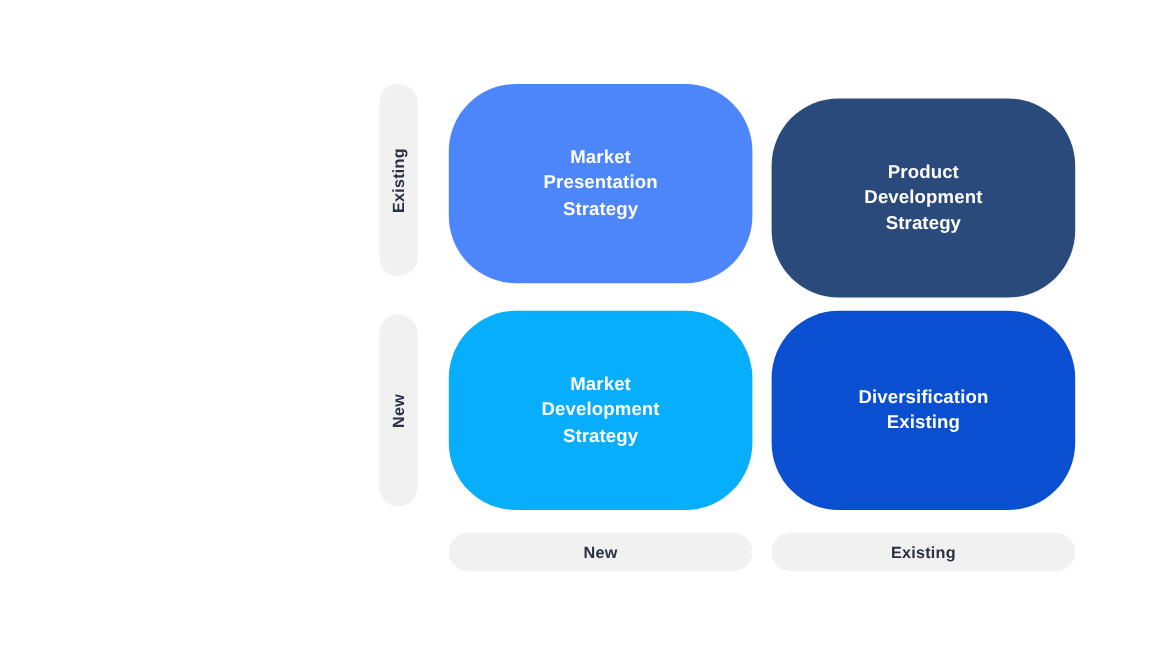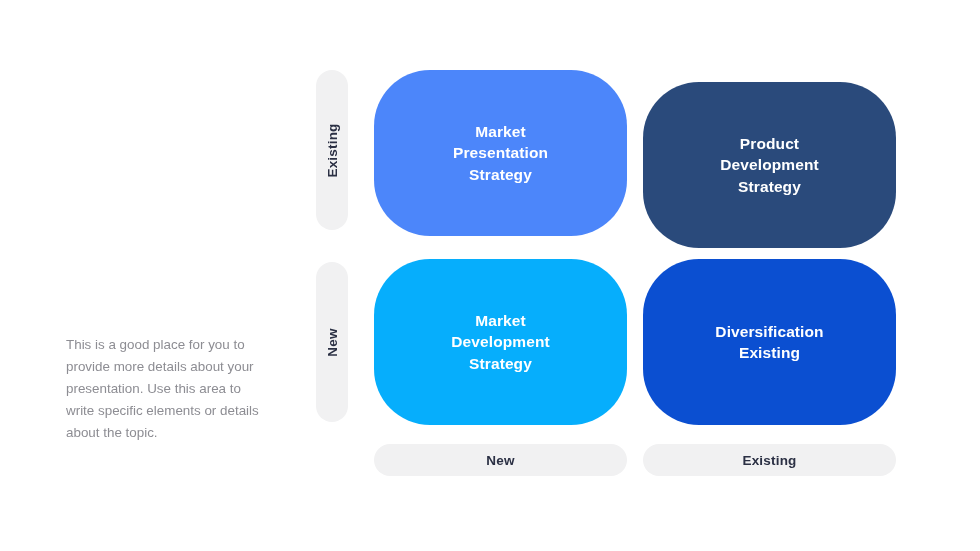--- a/index.html
+++ b/index.html
@@ -150,21 +150,20 @@
     color: #2b3044;
     letter-spacing: 0.2px;
   }
 </style>
 </head>
 <body>
 
 <div id="slide">
 
 
-  <p id="description">This is a good place for you to provide more details about your presentation. Use this area to write specific elements or details about the topic.</p>
 
   <div id="matrix">
 
     <div class="v-axis" id="v-axis-existing">
       <span class="v-axis-label">Existing</span>
     </div>
     <div class="v-axis" id="v-axis-new">
       <span class="v-axis-label">New</span>
     </div>
 

